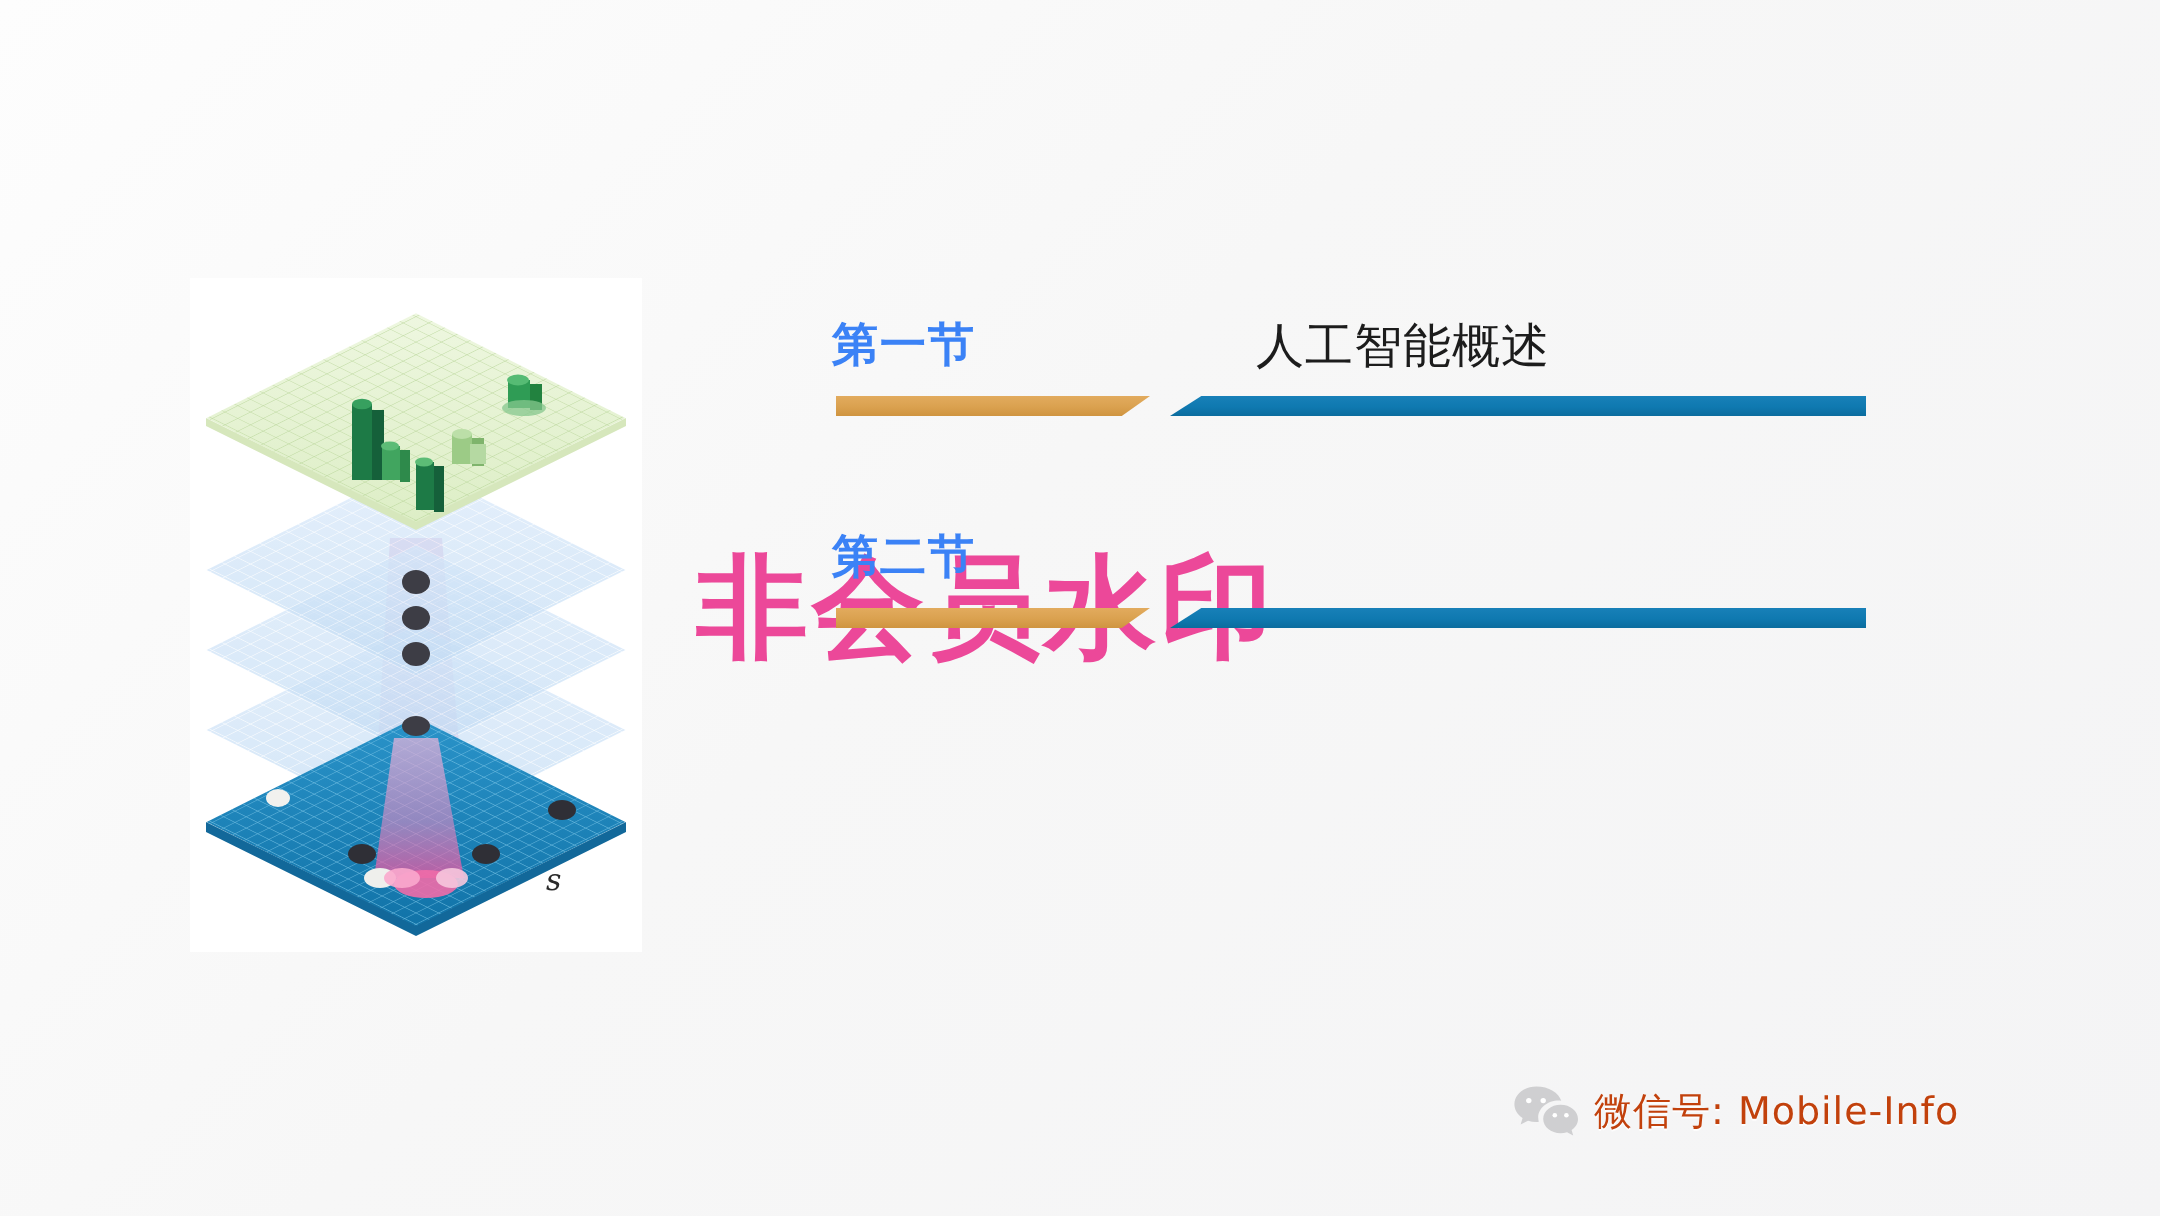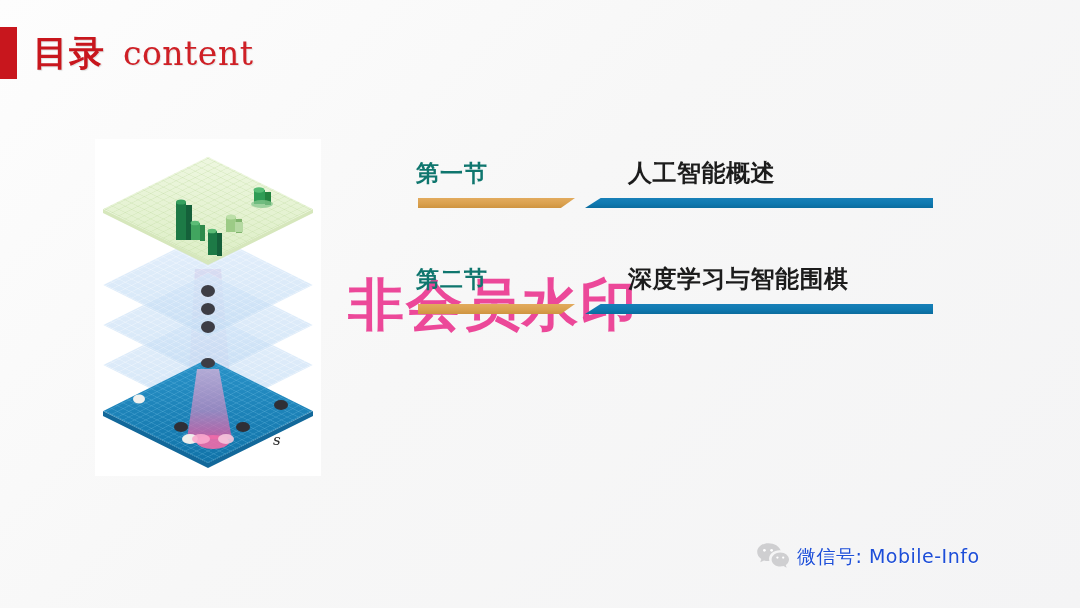--- a/index.html
+++ b/index.html
@@ -107,32 +107,32 @@
   .agenda-row.r2 { top: 264px; }
   .agenda-row.r3 { top: 352px; }
 
   .sec-label {
     position: absolute;
     left: 0px;
     top: 0px;
     font-family: "DejaVu Sans", sans-serif;
     font-size: 23px;
     font-weight: bold;
-    color: #0f766e;
+    color: #3b82f6;
     letter-spacing: 1px;
     line-height: 30px;
     white-space: nowrap;
   }
   .sec-title {
     position: absolute;
     left: 212px;
     top: -2px;
     font-family: "DejaVu Sans", sans-serif;
     font-size: 24px;
-    font-weight: bold;
+    font-weight: normal;
     color: #1c1c1c;
     letter-spacing: 0.5px;
     line-height: 34px;
     white-space: nowrap;
   }
 
   
   .bar-orange {
     position: absolute;
     left: 2px;
@@ -159,37 +159,32 @@
     top: 539px;
     height: 34px;
     display: flex;
     align-items: center;
     z-index: 3;
   }
   .wechat-icon { display: block; width: 34px; height: 28px; margin-right: 7px; }
   .footer-text {
     font-family: "DejaVu Sans", sans-serif;
     font-size: 19px;
-    color: #1d4ed8;
+    color: #c2410c;
     letter-spacing: 0.5px;
     line-height: 1;
     white-space: nowrap;
     text-shadow: 0 1px 0 rgba(255,255,255,0.8);
   }
 </style>
 </head>
 <body>
 
 <div id="slide">
 
-  <div class="title-wrap">
-    <div class="title-bar"></div>
-    <span class="title-cn">目录</span>
-    <span class="title-en">content</span>
-  </div>
 
   <div class="watermark">非会员水印</div>
 
   <div class="illus-panel">
     <svg class="illus-svg" viewBox="0 0 226 337">
       <defs>
         <linearGradient id="gTop" x1="0" y1="0" x2="1" y2="1">
           <stop offset="0%" stop-color="#eef7e0"></stop>
           <stop offset="100%" stop-color="#ddeec6"></stop>
         </linearGradient>
@@ -327,21 +322,20 @@
 
     <div class="agenda-row r1">
       <span class="sec-label">第一节</span>
       <span class="sec-title">人工智能概述</span>
       <span class="bar-orange"></span>
       <span class="bar-blue"></span>
     </div>
 
     <div class="agenda-row r2">
       <span class="sec-label">第二节</span>
-      <span class="sec-title">深度学习与智能围棋</span>
       <span class="bar-orange"></span>
       <span class="bar-blue"></span>
     </div>
 
 
   </div>
 
   <div class="footer">
     <svg class="wechat-icon" viewBox="0 0 34 28">
       <g fill="#cfcfd1">

